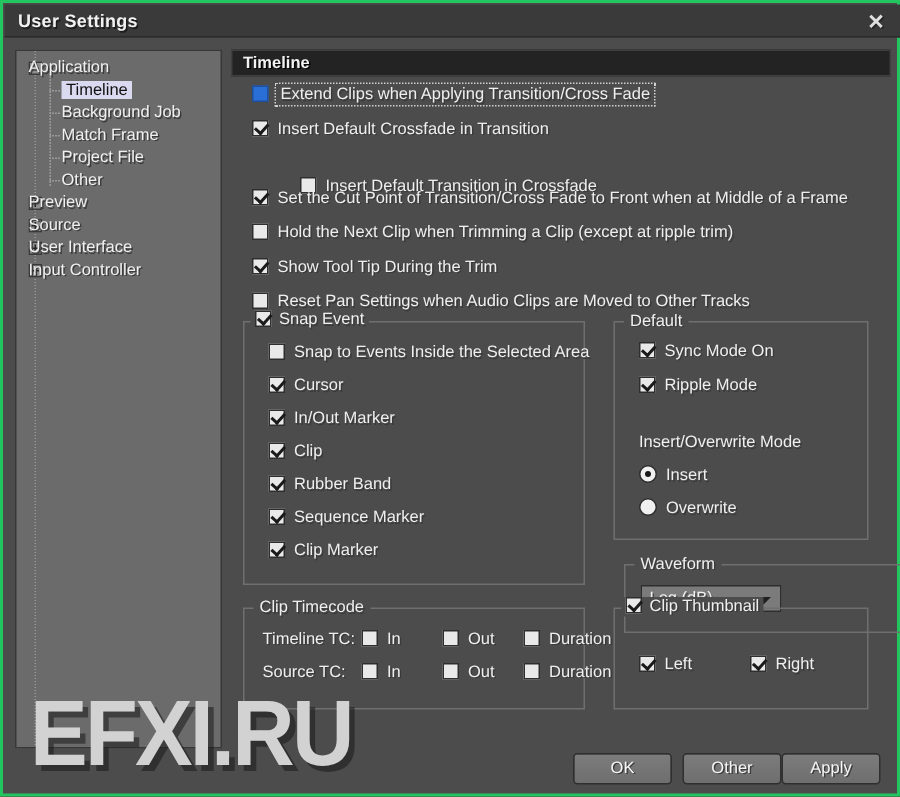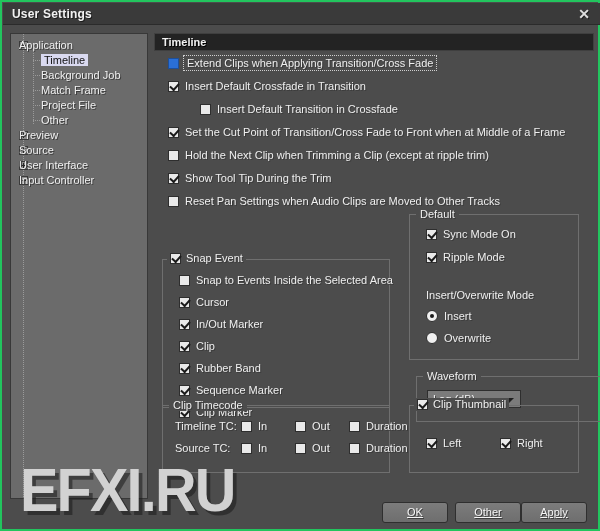--- a/index.html
+++ b/index.html
@@ -150,21 +150,21 @@
     position:absolute;right:6px;top:7px;width:0;height:0;
     border-left:5px solid transparent;border-right:5px solid transparent;
     border-top:5px solid #1f1f1f;
   }
   
   .btn{
     position:absolute;width:66px;height:21px;
     background:linear-gradient(to bottom,#7c7c7c,#6e6e6e);
     border:1px solid #2f2f2f;border-radius:3px;box-sizing:border-box;
     text-align:center;line-height:19px;font-size:11px;color:#f5f5f5;
-    text-shadow:1px 1px 0 #3d3d3d;cursor:pointer;text-decoration:underline;
+    text-shadow:1px 1px 0 #3d3d3d;cursor:pointer;
   }
   
   .watermark{
     position:absolute;left:18px;top:452px;
     font-size:62px;font-weight:bold;
     font-family:"Liberation Sans", sans-serif;
     color:#d2d2d2;letter-spacing:-2px;
     transform:scaleX(.93);transform-origin:left top;
     text-shadow:4px 4px 0 rgba(25,25,25,.55);
     pointer-events:none;
@@ -199,28 +199,28 @@
 
   <div class="main-panel">
 
     <div class="panel-header">
       <span>Timeline</span>
     </div>
 
     <div id="options-list">
         <div class="cbline" style="left: 14px; top: 24px;"><span class="cb blue"></span><span class="lbl focus-ring">Extend Clips when Applying Transition/Cross Fade</span></div>
         <div class="cbline" style="left: 14px; top: 47px;"><span class="cb checked"></span><span class="lbl">Insert Default Crossfade in Transition</span></div>
-        <div class="cbline" style="left: 14px; top: 70px; padding-left: 32px;"><span class="cb"></span><span class="lbl">Insert Default Transition in Crossfade</span></div>
+        <div class="cbline" style="left: 14px; top: 85px; padding-left: 32px;"><span class="cb"></span><span class="lbl">Insert Default Transition in Crossfade</span></div>
         <div class="cbline" style="left: 14px; top: 93px;"><span class="cb checked"></span><span class="lbl">Set the Cut Point of Transition/Cross Fade to Front when at Middle of a Frame</span></div>
         <div class="cbline" style="left: 14px; top: 116px;"><span class="cb"></span><span class="lbl">Hold the Next Clip when Trimming a Clip (except at ripple trim)</span></div>
         <div class="cbline" style="left: 14px; top: 139px;"><span class="cb checked"></span><span class="lbl">Show Tool Tip During the Trim</span></div>
         <div class="cbline" style="left: 14px; top: 162px;"><span class="cb"></span><span class="lbl">Reset Pan Settings when Audio Clips are Moved to Other Tracks</span></div>
       </div>
 
-    <div class="group" style="left:8px;top:181px;width:228px;height:149px;margin-top:45px;">
+    <div class="group" style="left:8px;top:181px;width:228px;height:176px;">
       <div class="group-title-cb">
         <span class="cb checked"></span><span class="lbl" style="margin-left:5px;">Snap Event</span>
       </div>
       <div id="snap-list">
           <div class="cbline" style="left: 16px; top: 14px;"><span class="cb"></span><span class="lbl">Snap to Events Inside the Selected Area</span></div>
           <div class="cbline" style="left: 16px; top: 36px;"><span class="cb checked"></span><span class="lbl">Cursor</span></div>
           <div class="cbline" style="left: 16px; top: 58px;"><span class="cb checked"></span><span class="lbl">In/Out Marker</span></div>
           <div class="cbline" style="left: 16px; top: 80px;"><span class="cb checked"></span><span class="lbl">Clip</span></div>
           <div class="cbline" style="left: 16px; top: 102px;"><span class="cb checked"></span><span class="lbl">Rubber Band</span></div>
           <div class="cbline" style="left: 16px; top: 124px;"><span class="cb checked"></span><span class="lbl">Sequence Marker</span></div>

